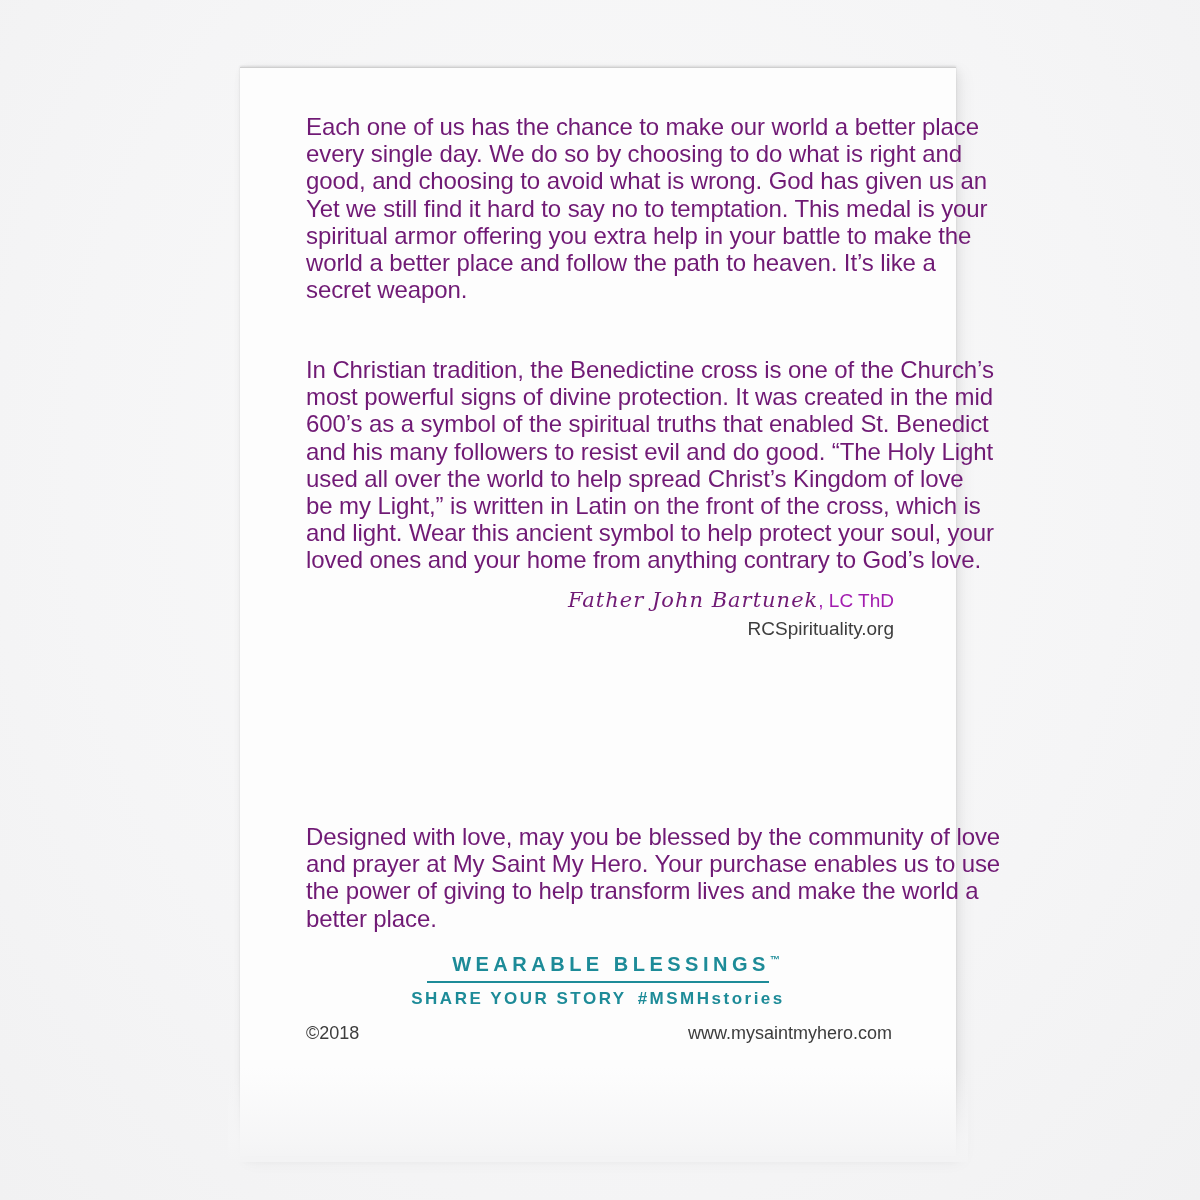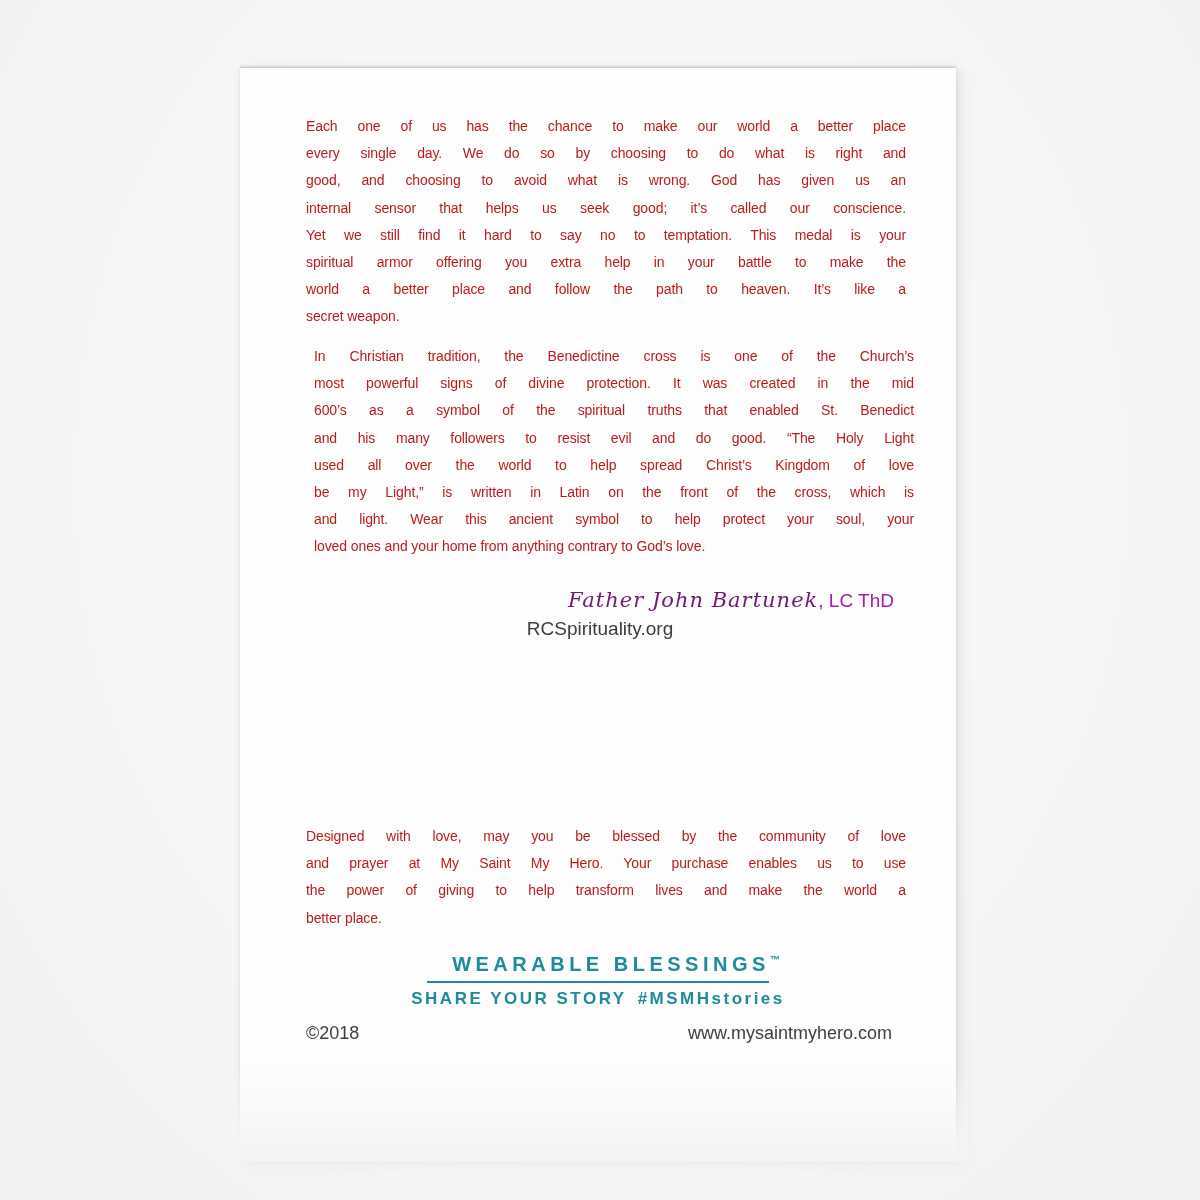--- a/index.html
+++ b/index.html
@@ -26,34 +26,34 @@
   .card-fade {
     position: absolute;
     left: -12px; right: -12px; bottom: -6px;
     height: 95px;
     background: linear-gradient(180deg, rgba(245,245,246,0) 0%, rgba(245,245,246,0.85) 75%, #f3f3f4 100%);
     pointer-events: none;
   }
   .para {
     position: absolute;
     left: 66px; width: 600px;
-    color: #b91c1c;
-    font-size: 14px;
+    color: #701a75;
+    font-size: 24px;
     line-height: 27.2px;
     letter-spacing: -0.1px;
   }
   .para .line {
     height: 27.2px;
     white-space: nowrap;
     text-align: justify;
     text-align-last: justify;
   }
   .para .line.last { text-align-last: left; }
   .p1 { top: 45px; }
-  .p2 { top: 275px; margin-left: 8px; }
+  .p2 { top: 288px; }
   .p3 { top: 755px; }
 
   .sig-row {
     position: absolute;
     left: 66px; top: 516px; width: 588px;
     text-align: right;
     line-height: 32px;
     color: #3a3a3a;
     white-space: nowrap;
   }
@@ -61,21 +61,21 @@
     font-family: "DejaVu Serif", serif;
     font-style: italic;
     font-size: 21px;
     letter-spacing: 1px;
     color: #701a75;
   }
   .sig-suffix { font-size: 19px; color: #a21caf; }
   .sig-org {
     position: absolute;
     left: 66px; top: 549px; width: 588px;
-    text-align: center;
+    text-align: right;
     font-size: 19px;
     line-height: 24px;
     color: #3d3d3d;
   }
 
   .brand-block {
     position: absolute;
     left: 0; top: 880px; width: 716px;
     text-align: center;
   }
@@ -118,21 +118,20 @@
 </head>
 <body>
 
 <div class="scene">
   <div class="card">
 
     <div class="para p1">
         <div class="line">Each one of us has the chance to make our world a better place</div>
         <div class="line">every single day. We do so by choosing to do what is right and</div>
         <div class="line">good, and choosing to avoid what is wrong. God has given us an</div>
-        <div class="line">internal sensor that helps us seek good; it’s called our conscience.</div>
         <div class="line">Yet we still find it hard to say no to temptation. This medal is your</div>
         <div class="line">spiritual armor offering you extra help in your battle to make the</div>
         <div class="line">world a better place and follow the path to heaven. It’s like a</div>
         <div class="line last">secret weapon.</div>
       </div>
 
     <div class="para p2">
         <div class="line">In Christian tradition, the Benedictine cross is one of the Church’s</div>
         <div class="line">most powerful signs of divine protection. It was created in the mid</div>
         <div class="line">600’s as a symbol of the spiritual truths that enabled St. Benedict</div>

